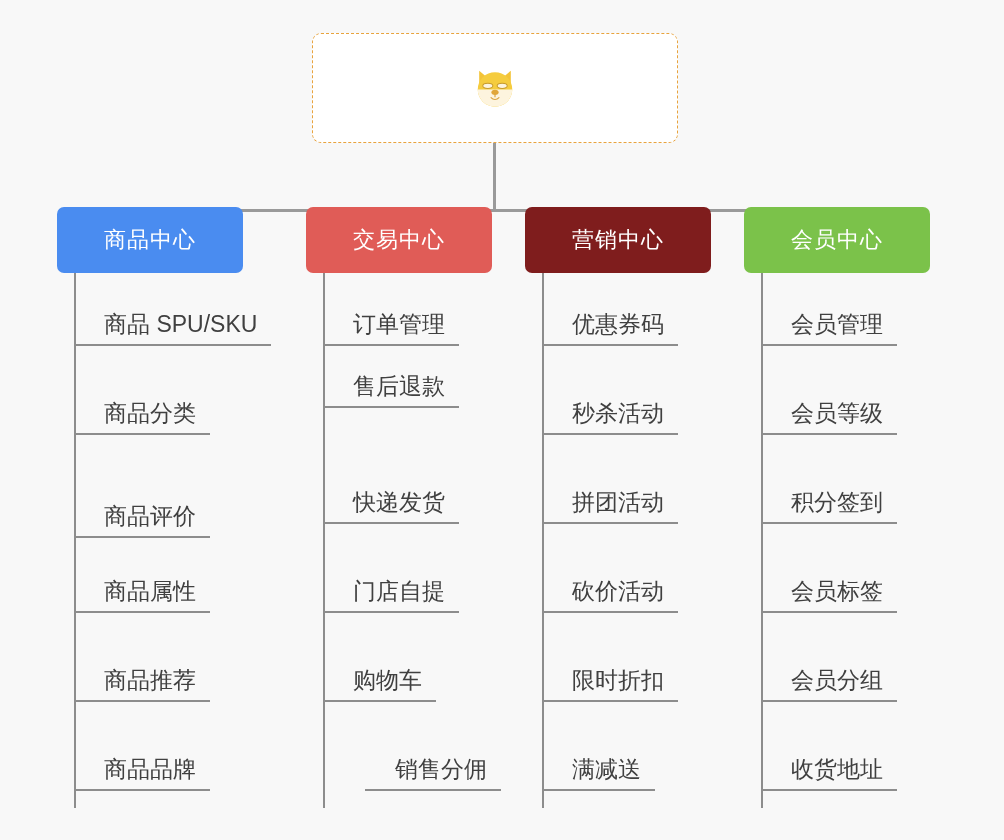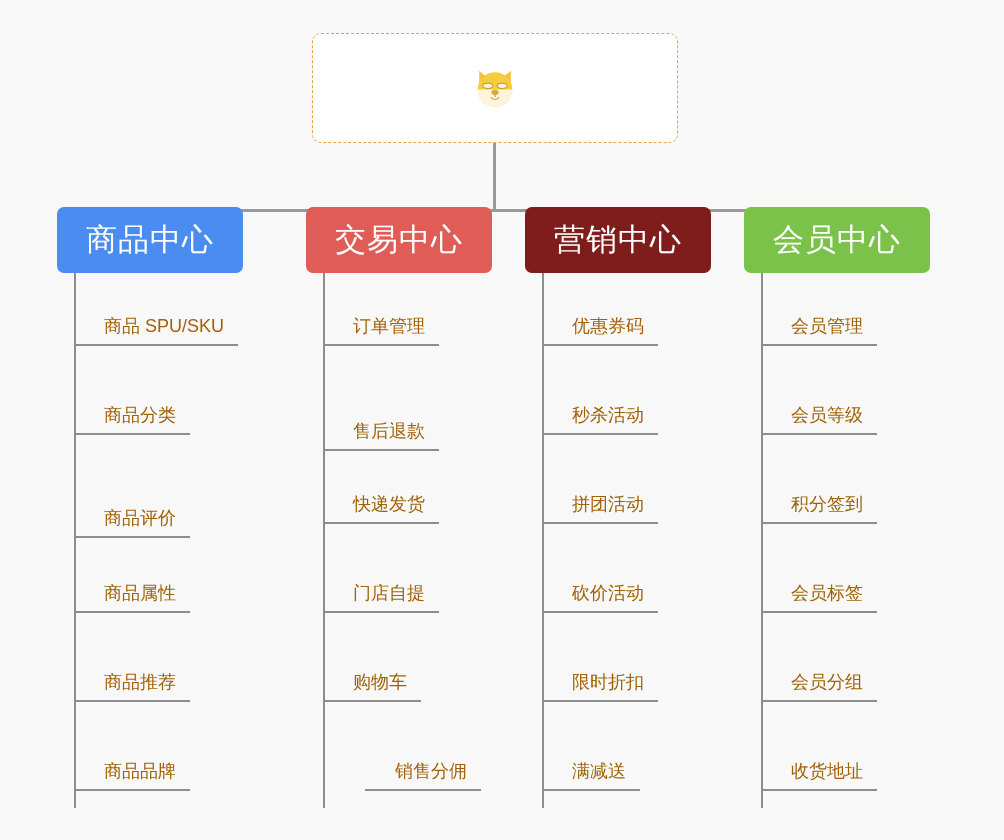--- a/index.html
+++ b/index.html
@@ -50,21 +50,21 @@
 
   
   .cat-box {
     position: absolute;
     height: 66px;
     border-radius: 7px;
     display: flex;
     align-items: center;
     justify-content: center;
     color: #ffffff;
-    font-size: 31px;
+    font-size: 22px;
     letter-spacing: 1px;
     white-space: nowrap;
     text-align: center;
   }
 
   
   .leaf-col { position: absolute; }
   .leaf-spine {
     position: absolute;
     left: 0;
@@ -73,22 +73,22 @@
     background: #8d8d8d;
   }
   .leaf-item {
     position: absolute;
     height: 89px;
     display: flex;
     align-items: flex-end;
   }
   .leaf-label {
     display: inline-block;
-    font-size: 18px;
-    color: #a16207;
+    font-size: 23px;
+    color: #404040;
     white-space: nowrap;
     padding: 0 14px 7px 30px;
     border-bottom: 2px solid #8d8d8d;
     line-height: 1.15;
   }
 </style>
 </head>
 <body>
 
 <div id="canvas">
@@ -152,21 +152,21 @@
     <div class="leaf-item" style="top:429px;">
       <span class="leaf-label">商品品牌</span>
     </div>
   </div>
 
   <div class="leaf-col" style="left:323px; top:273px;">
     <div class="leaf-spine" style="height:535px;"></div>
     <div class="leaf-item" style="top:-16px;">
       <span class="leaf-label">订单管理</span>
     </div>
-    <div class="leaf-item" style="top:89px;">
+    <div class="leaf-item" style="top:73px;align-items:center;">
       <span class="leaf-label">售后退款</span>
     </div>
     <div class="leaf-item" style="top:162px;">
       <span class="leaf-label">快递发货</span>
     </div>
     <div class="leaf-item" style="top:251px;">
       <span class="leaf-label">门店自提</span>
     </div>
     <div class="leaf-item" style="top:340px;">
       <span class="leaf-label">购物车</span>

